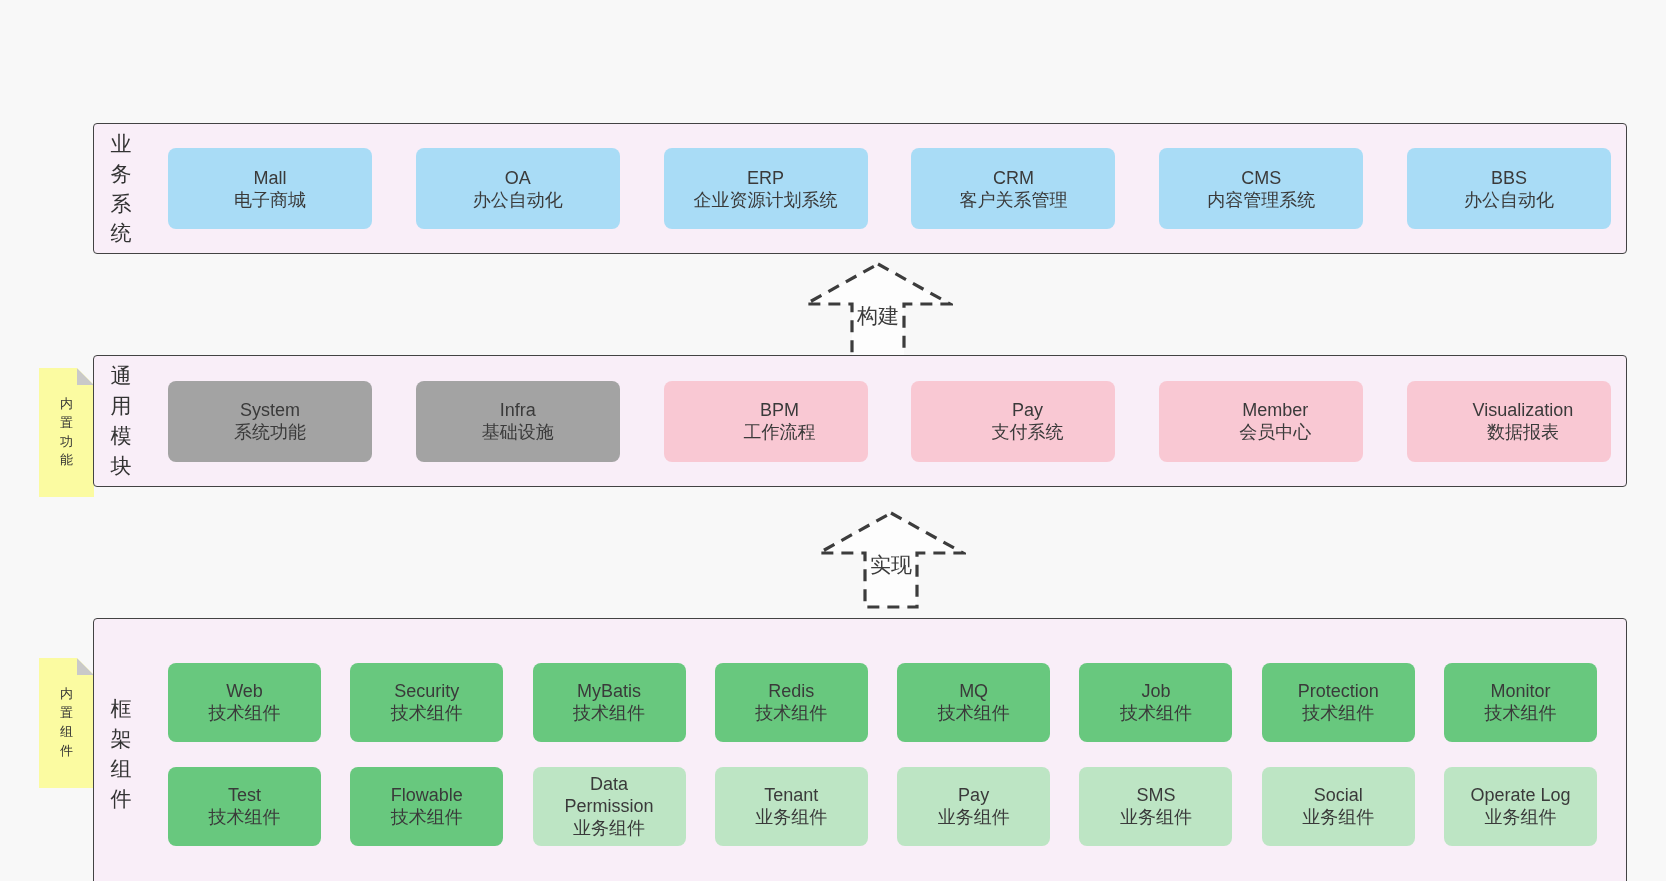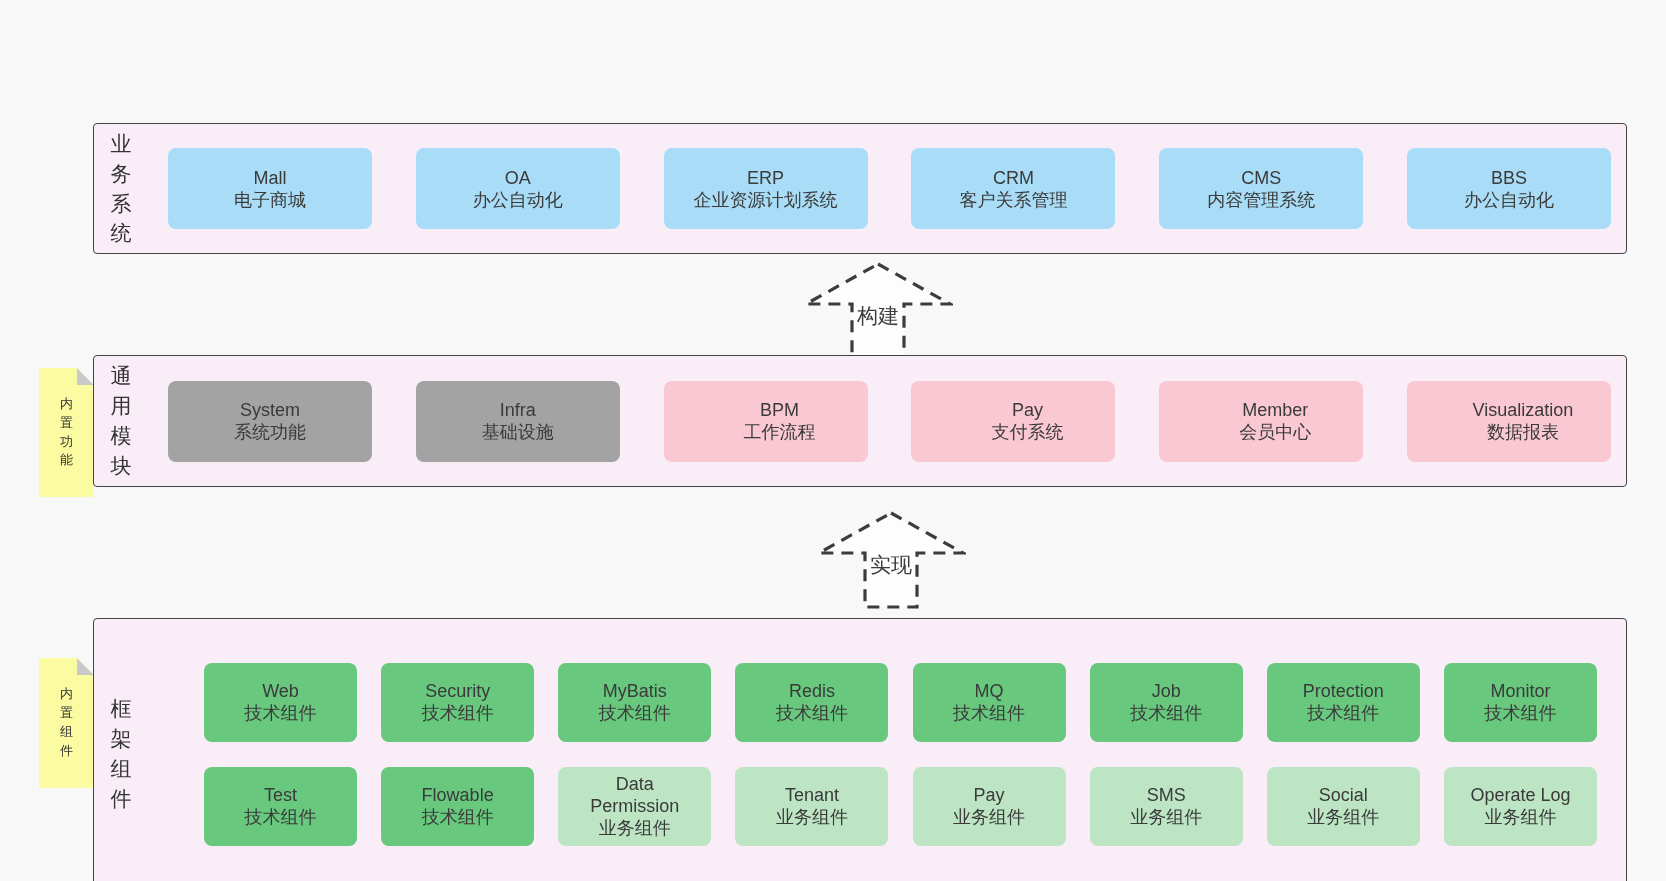--- a/index.html
+++ b/index.html
@@ -24,21 +24,21 @@
     word-break:break-all;text-align:center;color:#333;
   }
   .boxrow{
     flex:1;display:flex;align-items:center;justify-content:space-between;
     padding:0 15px 0 6px;
   }
   .cols{
     flex:1;display:flex;flex-direction:column;justify-content:center;
     gap:25px;padding:0 29px 0 6px;
   }
-  .cols .boxrow{flex:none;padding:0;display:flex;justify-content:space-between;margin-left:36px;}
+  .cols .boxrow{flex:none;padding:0;display:flex;justify-content:space-between;}
   
   .box{
     box-sizing:border-box;border-radius:8px;
     display:flex;flex-direction:column;align-items:center;justify-content:center;
     text-align:center;font-size:18px;line-height:22px;color:#3a3a3a;
     padding:0 18px;
   }
   .bx-lg{width:204px;height:81px;}
   .bx-sm{width:153px;height:79px;}
   .v-blue{background:#a9dcf6;}

